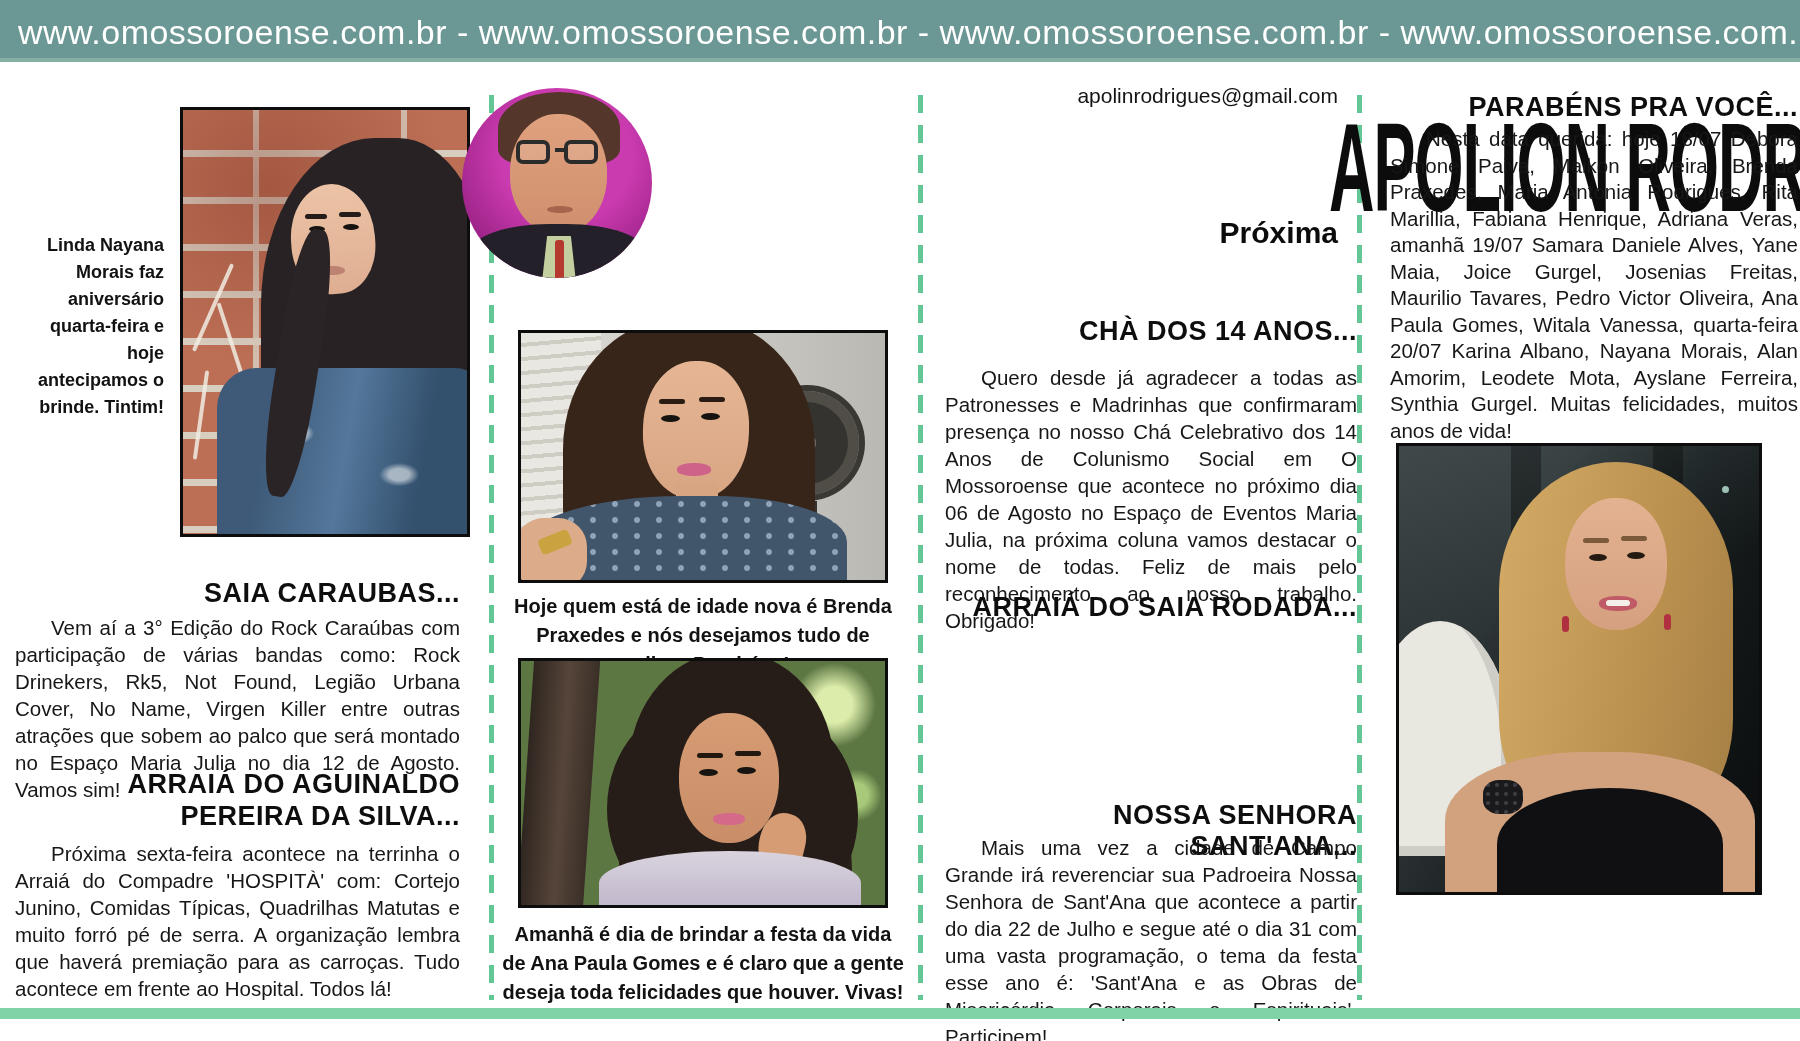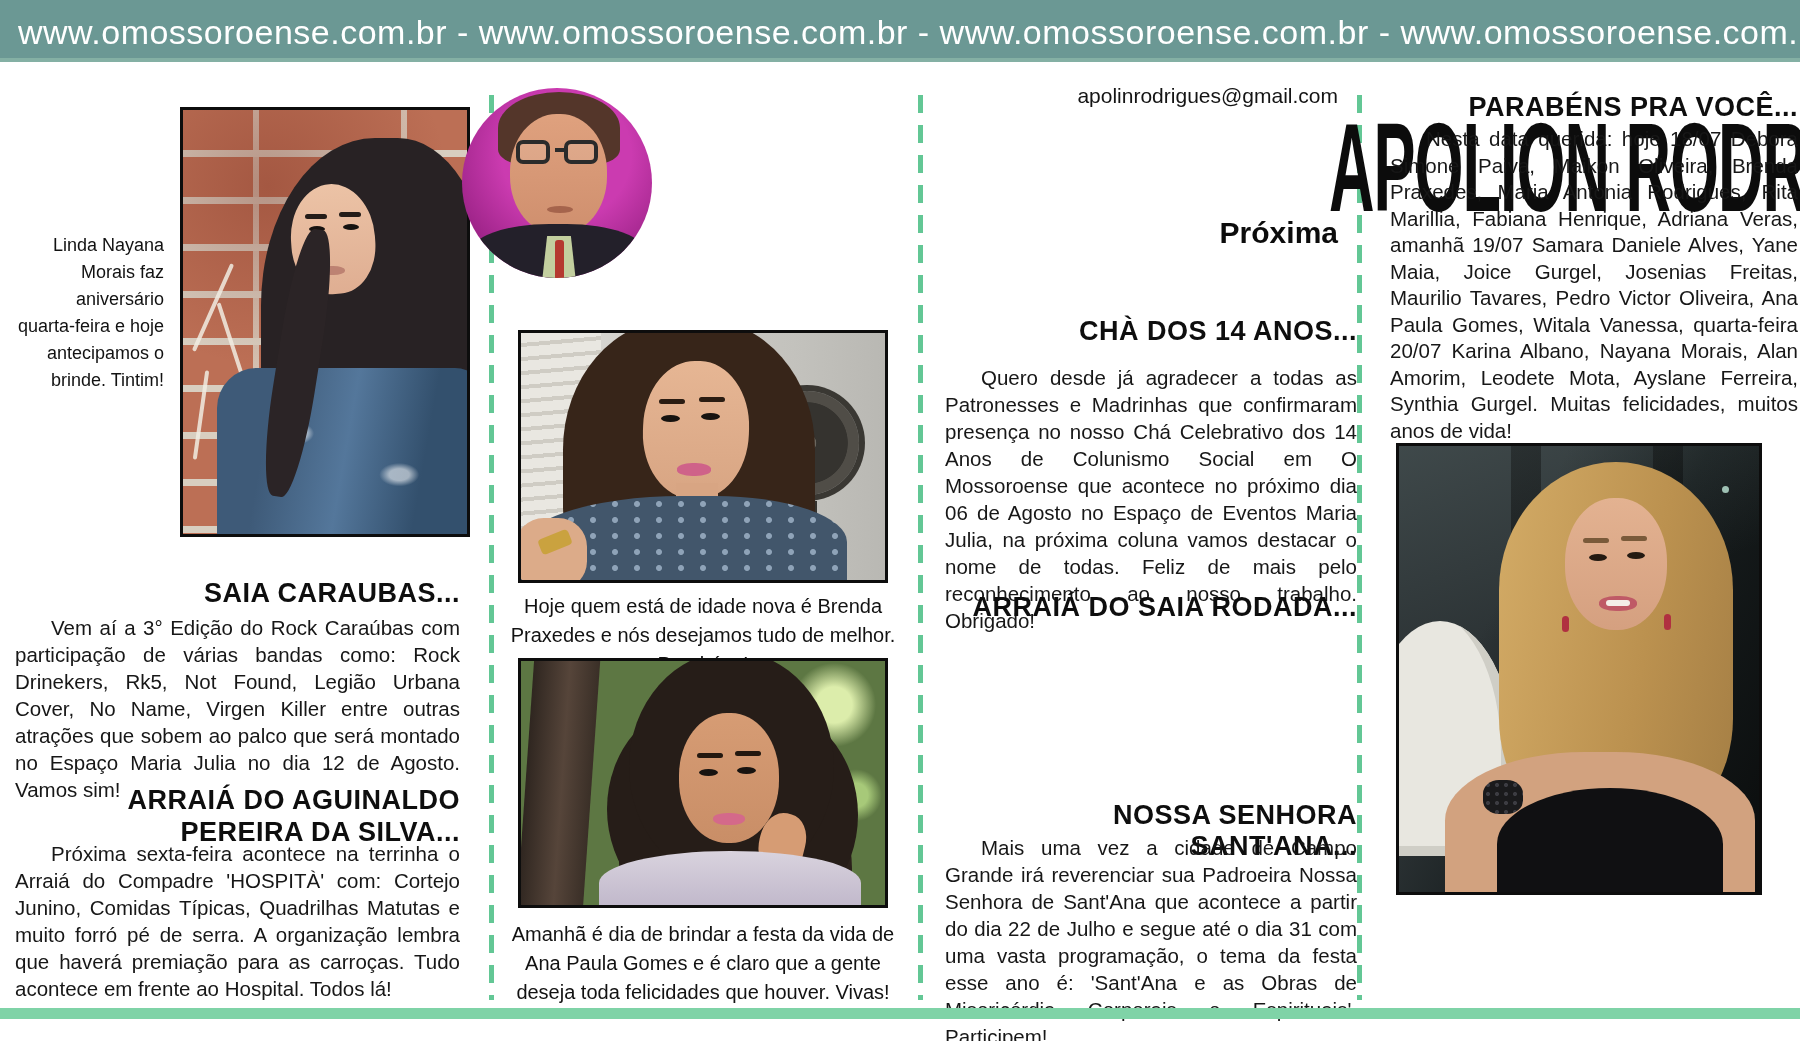--- a/index.html
+++ b/index.html
@@ -18,21 +18,21 @@
   .footer-bar { position:absolute; left:0; top:1008px; width:1800px; height:11px; background:#7fd3a7; }
 
   
   .vsep { position:absolute; top:95px; height:905px; width:5px;
           background:repeating-linear-gradient(180deg,#63c795 0 18px, transparent 18px 30px); }
   #sep1 { left:489px; } #sep2 { left:918px; } #sep3 { left:1357px; }
 
   
   .headline { font-weight:700; font-size:27px; letter-spacing:.5px; text-align:right; color:#0e0e0e; }
   .bodycopy { font-size:20.5px; line-height:27px; text-align:justify; text-indent:36px; color:#171717; }
-  .caption  { font-weight:400; font-size:20px; line-height:29px; text-align:center; color:#121212; }
+  .caption  { font-weight:700; font-size:20px; line-height:29px; text-align:center; color:#121212; }
 
   
   .masthead { position:absolute; left:660px; top:84px; width:678px; text-align:right; }
   .masthead .email { font-size:21px; color:#141414; }
   .masthead .title-wrap { margin-top:2px; height:100px; }
   .masthead .title { display:inline-block; font-weight:700; font-size:126px; line-height:.92;
                      letter-spacing:-2px; transform:scaleX(.5); transform-origin:100% 50%;
                      white-space:nowrap; color:#0c0c0c; }
   .masthead .subtitle { font-weight:700; font-size:30px; margin-top:6px; color:#0c0c0c; }
 
@@ -182,21 +182,21 @@
     <div class="l-lips" style="right:122px; top:156px;"></div>
     <div class="l-jacket"></div>
     <div class="l-strand"></div>
   </div>
 
   <div class="abs caption" style="left:14px; top:232px; width:150px; text-align:right; font-size:18px; line-height:27px;">Linda Nayana Morais faz aniversário quarta-feira e hoje antecipamos o brinde. Tintim!</div>
 
   <div class="abs headline" style="left:15px; top:578px; width:445px;">SAIA CARAUBAS...</div>
   <div class="abs bodycopy" style="left:15px; top:614px; width:445px;">Vem aí a 3° Edição do Rock Caraúbas com participação de várias bandas como: Rock Drinekers, Rk5, Not Found, Legião Urbana Cover, No Name, Virgen Killer entre outras atrações que sobem ao palco que será montado no Espaço Maria Julia no dia 12 de Agosto. Vamos sim!</div>
 
-  <div class="abs headline" style="left:15px; top:768px; width:445px; line-height:32px;margin-top:16px;">ARRAIÁ DO AGUINALDO PEREIRA DA SILVA...</div>
+  <div class="abs headline" style="left:15px; top:768px; width:445px; line-height:32px;">ARRAIÁ DO AGUINALDO PEREIRA DA SILVA...</div>
   <div class="abs bodycopy" style="left:15px; top:840px; width:445px;">Próxima sexta-feira acontece na terrinha o Arraiá do Compadre 'HOSPITÀ' com: Cortejo Junino, Comidas Típicas, Quadrilhas Matutas e muito forró pé de serra. A organização lembra que haverá premiação para as carroças. Tudo acontece em frente ao Hospital. Todos lá!</div>
 
   <div class="masthead">
     <div class="email">apolinrodrigues@gmail.com</div>
     <div class="title-wrap"><span class="title">APOLION RODRIGUES</span></div>
     <div class="subtitle">Próxima</div>
   </div>
 
   <div id="photo-apolion">
     <div class="a-hair"></div>

